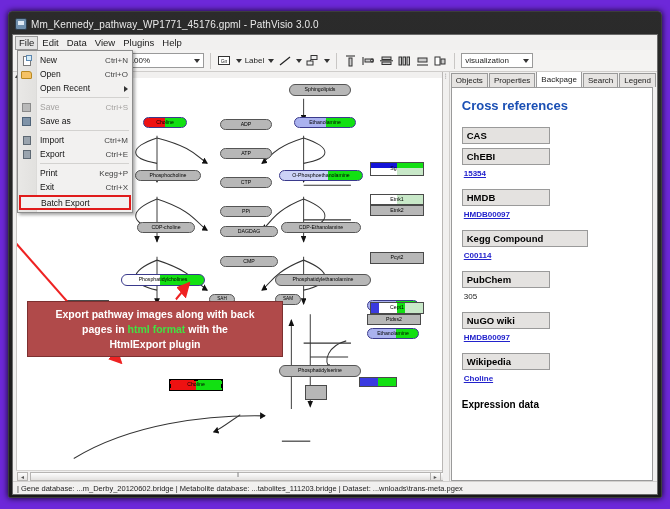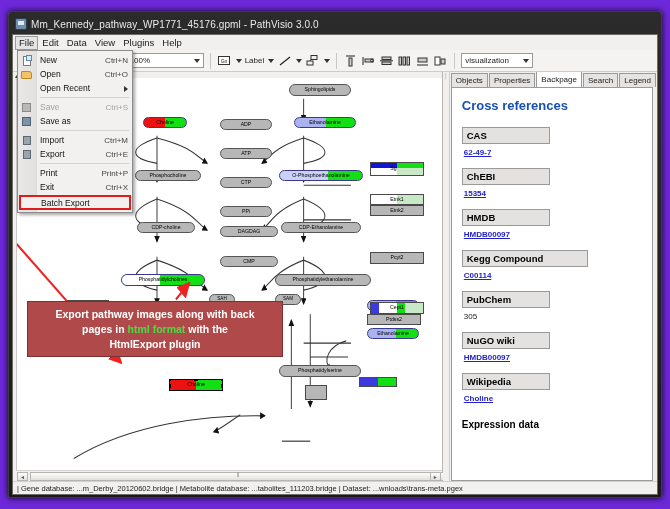--- a/index.html
+++ b/index.html
@@ -661,21 +661,20 @@
               <div class="tab">Properties</div>
               <div class="tab sel">Backpage</div>
               <div class="tab">Search</div>
               <div class="tab">Legend</div>
             </div>
 
             <div class="backpage">
               <div class="bp-title">Cross references</div>
 
               <div class="bp-hdr">CAS</div>
-              <div class="bp-val"><a href="#">62-49-7</a></div>
 
               <div class="bp-hdr">ChEBI</div>
               <div class="bp-val"><a href="#">15354</a></div>
 
               <div class="bp-hdr">HMDB</div>
               <div class="bp-val"><a href="#">HMDB00097</a></div>
 
               <div class="bp-hdr" style="width:126px">Kegg Compound</div>
               <div class="bp-val"><a href="#">C00114</a></div>
 
@@ -756,21 +755,21 @@
               <span class="ic-imp"></span>
             </span>
           <span class="mlabel">Export</span>
           <span class="maccel">Ctrl+E</span>
         </div>
 
         <div class="msep"></div>
 
         <div class="mrow">
           <span class="mlabel">Print</span>
-          <span class="maccel">Print+P</span>
+          <span class="maccel">Kegg+P</span>
         </div>
 
         <div class="mrow">
           <span class="mlabel">Exit</span>
           <span class="maccel">Ctrl+X</span>
         </div>
 
         <div class="mrow highlight">
           <span class="mlabel">Batch Export</span>
         </div>

